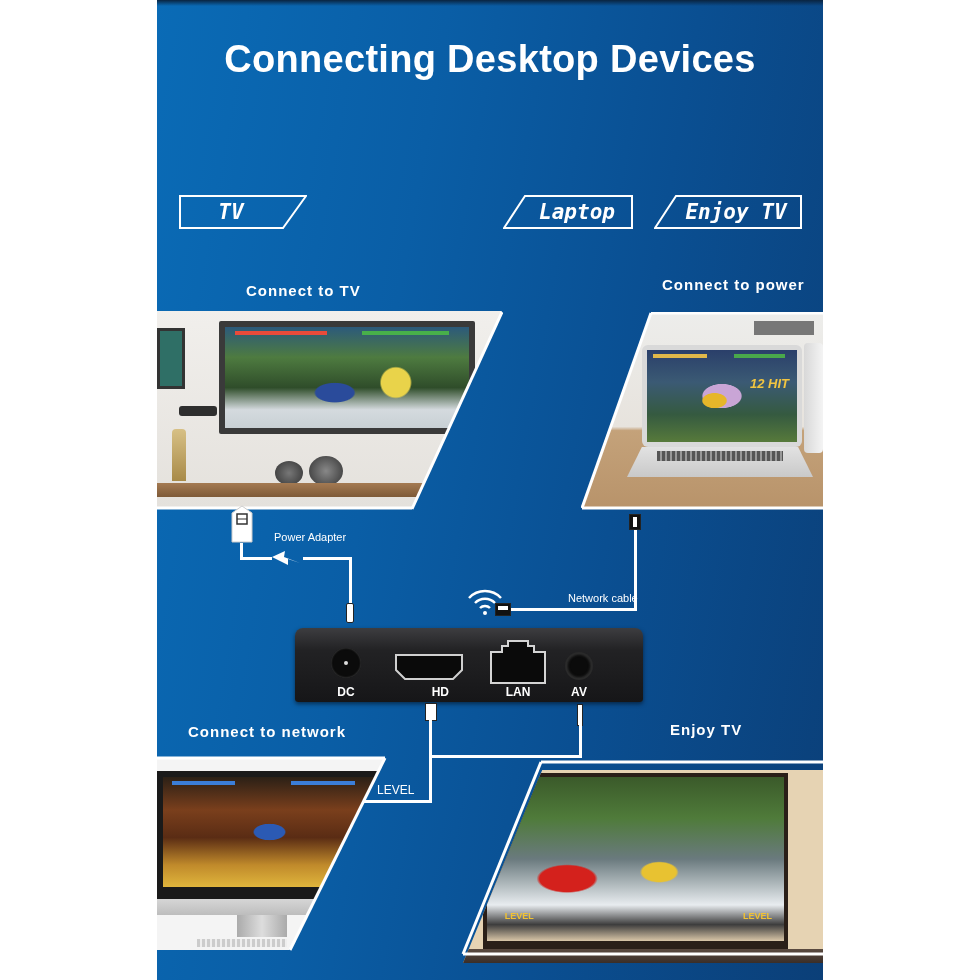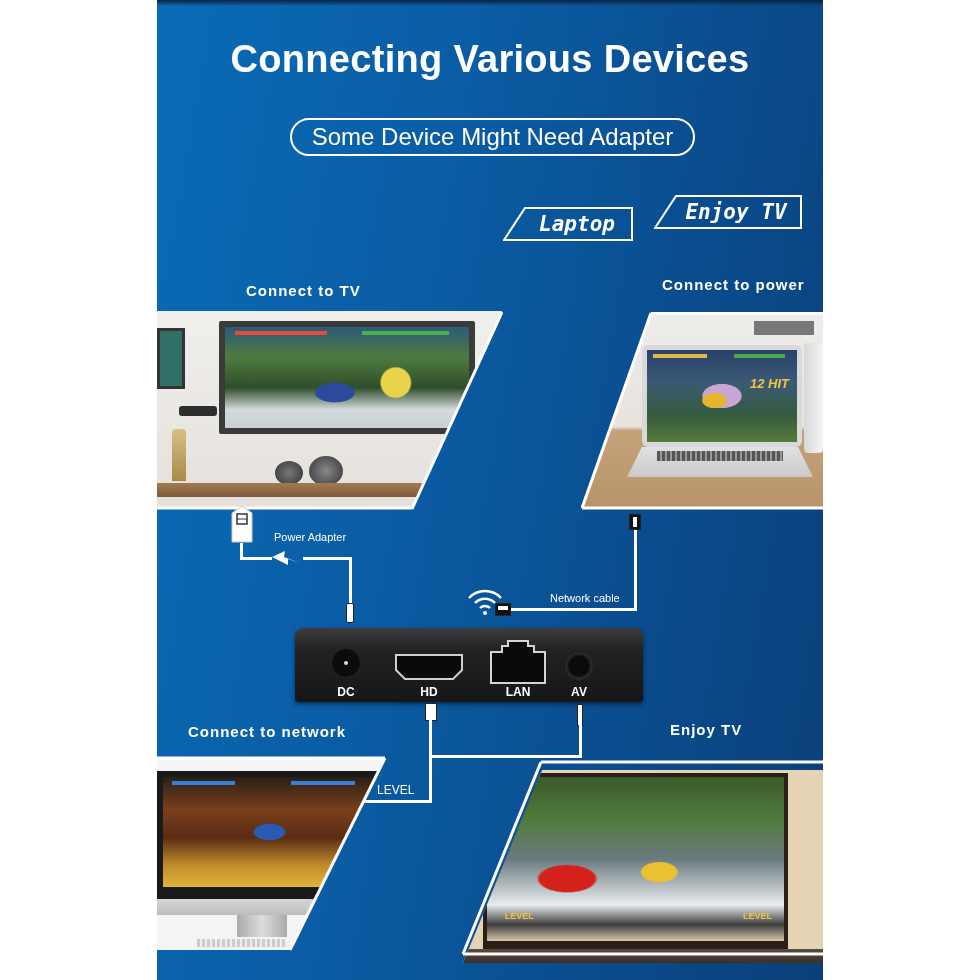--- a/index.html
+++ b/index.html
@@ -61,24 +61,29 @@
     background:linear-gradient(180deg,#3d3d40 0%,#222224 30%,#161618 100%);
     border-radius:8px 8px 3px 3px; box-shadow:0 2px 4px rgba(0,0,0,0.5);
   }
   .port-label { position:absolute; top:57px; color:#fff; font-weight:bold; font-size:12px; width:40px; text-align:center; }
 </style>
 </head>
 <body>
 
 <div class="panel">
 
-  <div class="title">Connecting Various Devices</div>
-  <div class="pill">Some Device Might Need Adapter</div>
-
-  <div class="tag" style="left:346px;width:130px;margin-top:12px;">
+  <div class="title">Connecting Desktop Devices</div>
+
+  <div class="tag" style="left:22px;width:128px;">
+    <svg width="128" height="34">
+        <polygon points="1,1 127,1 104,33 1,33" fill="none" stroke="#fff" stroke-width="2"></polygon>
+      </svg>
+    <span style="right:24px;">TV</span>
+  </div>
+  <div class="tag" style="left:346px;width:130px;">
     <svg width="130" height="34">
         <polygon points="22,1 129,1 129,33 1,33" fill="none" stroke="#fff" stroke-width="2"></polygon>
       </svg>
     <span style="left:18px;">Laptop</span>
   </div>
   <div class="tag" style="left:497px;width:148px;">
     <svg width="148" height="34">
         <polygon points="22,1 147,1 147,33 1,33" fill="none" stroke="#fff" stroke-width="2"></polygon>
       </svg>
     <span style="left:16px;">Enjoy TV</span>
@@ -162,39 +167,39 @@
       <div style="margin:2px;height:4px;background:#fff;"></div>
     </div>
   <div style="position:absolute;left:310px;top:586px;">
     <svg width="36" height="30">
         <path d="M2,12 A22,22 0 0 1 34,12" fill="none" stroke="#fff" stroke-width="2.5"></path>
         <path d="M8,17 A14,14 0 0 1 28,17" fill="none" stroke="#fff" stroke-width="2.5"></path>
         <path d="M13,22 A7,7 0 0 1 23,22" fill="none" stroke="#fff" stroke-width="2.5"></path>
         <circle cx="18" cy="27" r="2" fill="#fff"></circle>
       </svg>
   </div>
-  <div class="small" style="left:393px;top:592px;">Network cable</div>
+  <div class="small" style="left:411px;top:592px;">Network cable</div>
 
   <div class="box">
     <div style="position:absolute;left:36px;top:20px;width:30px;height:30px;border-radius:50%;background:#0b0b0b;box-shadow:inset 0 0 2px #555;">
         <div style="position:absolute;left:13px;top:13px;width:4px;height:4px;border-radius:50%;background:#ddd;"></div>
       </div>
     <div style="position:absolute;left:100px;top:26px;width:68px;height:26px;">
       <svg width="68" height="26">
           <path d="M1,1 L67,1 L67,16 L58,25 L10,25 L1,16 Z" fill="#0a0a0a" stroke="#cfcfcf" stroke-width="2"></path>
         </svg>
     </div>
     <div style="position:absolute;left:195px;top:12px;width:56px;height:44px;">
       <svg width="56" height="44">
           <path d="M1,12 L12,12 L12,6 L18,6 L18,1 L38,1 L38,6 L44,6 L44,12 L55,12 L55,43 L1,43 Z" fill="#0a0a0a" stroke="#d4d4d4" stroke-width="2"></path>
         </svg>
     </div>
     <div style="position:absolute;left:272px;top:26px;width:24px;height:24px;border-radius:50%;background:#0b0b0b;box-shadow:0 0 0 2px #2a2a2a,inset 0 0 3px #444;"></div>
     <div class="port-label" style="left:31px;">DC</div>
-    <div class="port-label" style="left:114px;">HD</div>
+    <div class="port-label" style="left:114px;text-align:right;">HD</div>
     <div class="port-label" style="left:203px;">LAN</div>
     <div class="port-label" style="left:264px;">AV</div>
   </div>
 
   <div class="conn" style="left:268px;top:703px;width:12px;height:18px;"></div>
   <div class="cable" style="left:272px;top:720px;width:3px;height:82px;"></div>
   <div class="cable" style="left:205px;top:800px;width:70px;height:3px;"></div>
   <div class="conn" style="left:420px;top:704px;width:6px;height:22px;"></div>
   <div class="cable" style="left:422px;top:725px;width:3px;height:32px;"></div>
   <div class="cable" style="left:272px;top:755px;width:153px;height:3px;"></div>

